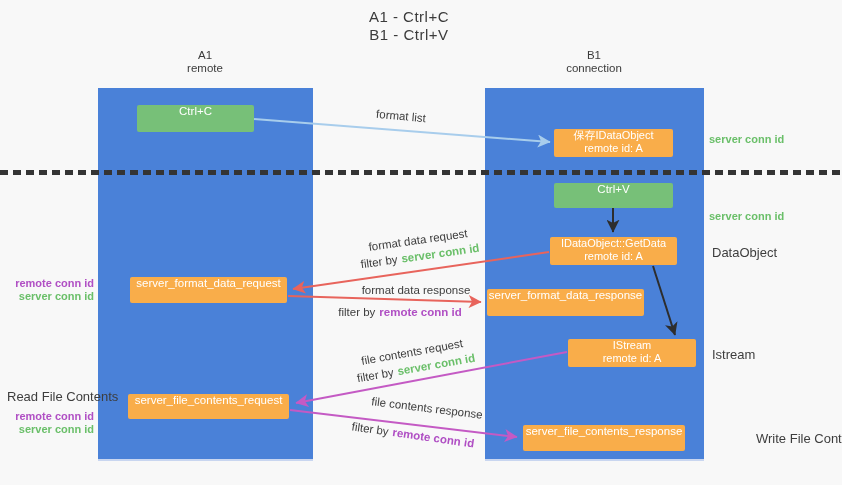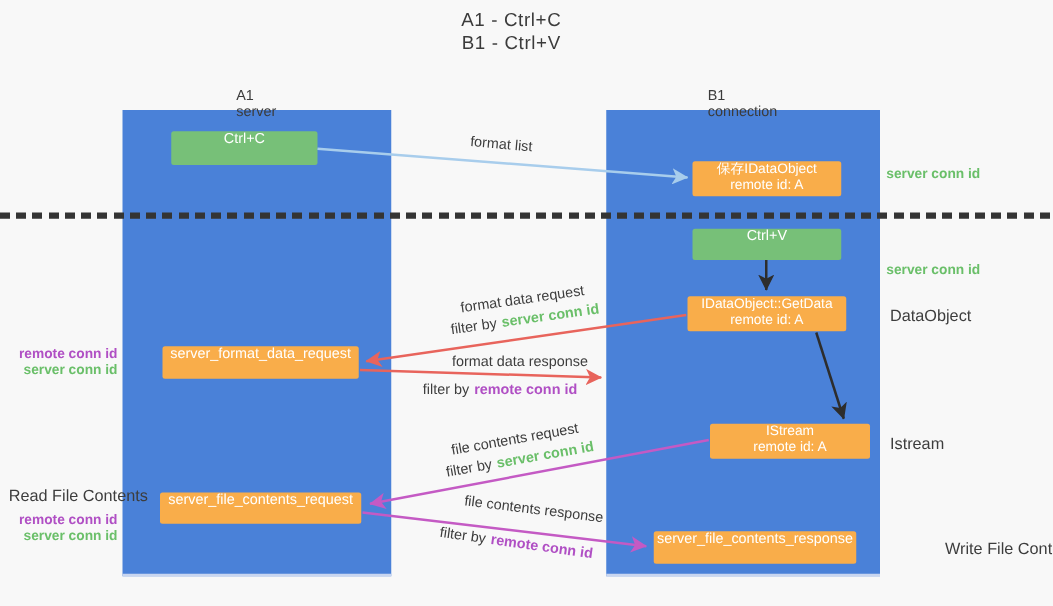--- a/index.html
+++ b/index.html
@@ -2,22 +2,22 @@
 <html><head>
 <meta charset="utf-8">
 <style>
   html,body{margin:0;padding:0;}
   body{font-family:"Liberation Sans",sans-serif;background:#f8f8f8;}
   #canvas{position:relative;width:842px;height:485px;background:#f8f8f8;overflow:hidden;border-radius:12px;}
 
   .title{position:absolute;left:409px;top:8px;transform:translateX(-50%);
     text-align:center;font-size:15px;line-height:18px;color:#3b3b3b;letter-spacing:.5px;}
 
-  .lane-header{position:absolute;top:71px;transform:translateX(-50%);
-    text-align:left;font-size:11.5px;line-height:13px;color:#3b3b3b;z-index:5;}
+  .lane-header{position:absolute;top:49px;transform:translateX(-50%);
+    text-align:center;font-size:11.5px;line-height:13px;color:#3b3b3b;z-index:5;}
 
   .lane{position:absolute;top:88px;height:371px;background:#4a81d8;
     border-bottom:2px solid #c9d6f0;z-index:1;}
   .lane.left{left:98px;width:215px;}
   .lane.right{left:485px;width:219px;}
 
   .dotline{position:absolute;left:0;top:170px;width:842px;height:5px;z-index:2;
     background:repeating-linear-gradient(90deg,#343434 0 8px,transparent 8px 13px);}
 
   .box{position:absolute;z-index:3;color:#ffffff;text-align:center;
@@ -47,21 +47,21 @@
 
 <div id="canvas">
 
   <div class="title">
     <div>A1 - Ctrl+C</div>
     <div>B1 - Ctrl+V</div>
   </div>
 
   <div class="lane-header" style="left:205px;">
     <div>A1</div>
-    <div>server</div>
+    <div>remote</div>
   </div>
   <div class="lane-header" style="left:594px;">
     <div>B1</div>
     <div>connection</div>
   </div>
 
   <div class="lane left"></div>
   <div class="lane right"></div>
 
   <div class="dotline"></div>
@@ -105,20 +105,23 @@
 
   <div class="box orange" style="left:550px;top:237px;width:127px;height:28px;">
     <div>IDataObject::GetData</div>
     <div>remote id: A</div>
   </div>
 
   <div class="box orange one" style="left:130px;top:277px;width:157px;height:26px;">
     <div>server_format_data_request</div>
   </div>
 
+  <div class="box orange one" style="left:487px;top:289px;width:157px;height:27px;">
+    <div>server_format_data_response</div>
+  </div>
 
   <div class="box orange" style="left:568px;top:339px;width:128px;height:28px;">
     <div>IStream</div>
     <div>remote id: A</div>
   </div>
 
   <div class="box orange one" style="left:128px;top:394px;width:161px;height:25px;">
     <div>server_file_contents_request</div>
   </div>
 

